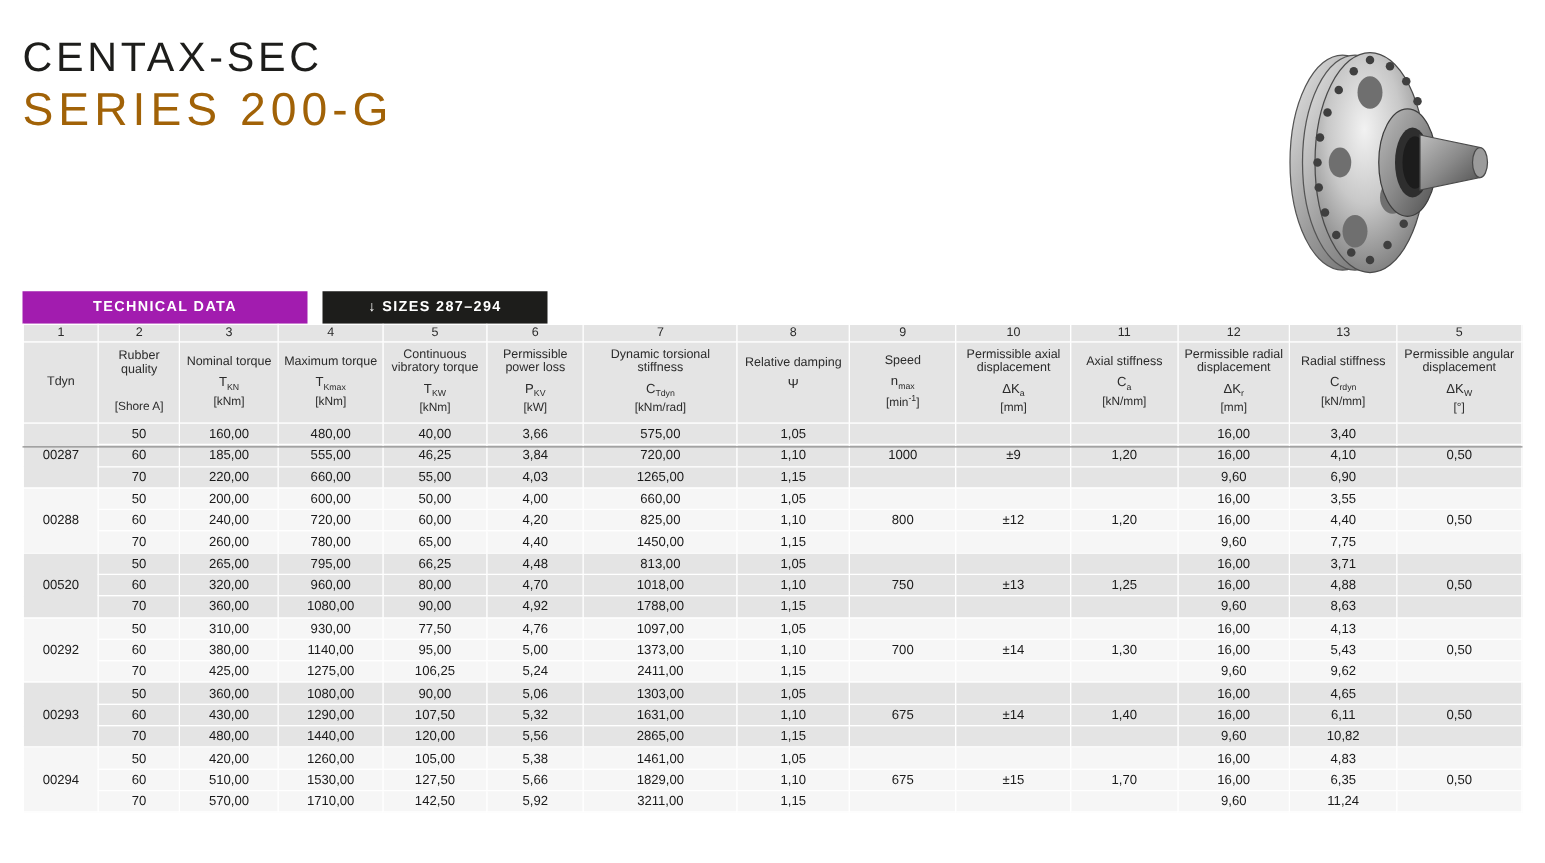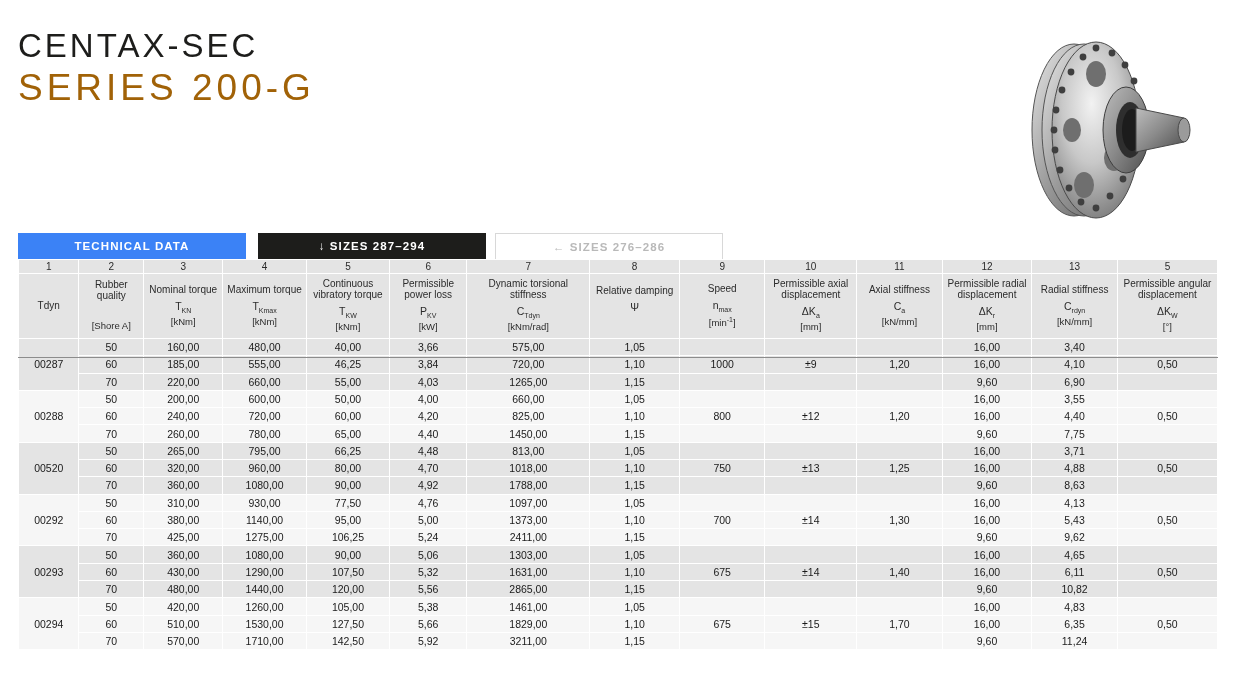--- a/index.html
+++ b/index.html
@@ -72,25 +72,25 @@
     top: 0;
     height: 26px;
     line-height: 26px;
     font-size: 11.5px;
     font-weight: bold;
     letter-spacing: 1.1px;
     text-align: center;
   }
   .tab-technical {
     left: 0; width: 228px;
-    background: #3b82f6;
+    background: #a21caf;
     color: #ffffff;
   }
   .tab-active {
-    left: 240px; width: 228px;
+    left: 240px; width: 180px;
     background: #1d1d1b;
     color: #ffffff;
   }
   .tab-inactive {
     left: 477px; width: 228px;
     background: #ffffff;
     color: #b9b9b9;
     border: 1px solid #d8d8d8;
     border-bottom: none;
   }
@@ -210,21 +210,20 @@
     <ellipse cx="152" cy="108" rx="14" ry="28" fill="#2e2e2e"></ellipse>
     <ellipse cx="154" cy="108" rx="10" ry="21" fill="#1c1c1c"></ellipse>
 
     <path d="M158 86 L206 96 L206 120 L158 130 Z" fill="url(#gHub)" stroke="#4a4a4a" stroke-width="1"></path>
     <ellipse cx="206" cy="108" rx="6" ry="12" fill="#9b9b9b" stroke="#4a4a4a" stroke-width="1"></ellipse>
   </svg>
 
   <div class="tabs">
     <div class="tab tab-technical">TECHNICAL DATA</div>
     <div class="tab tab-active">↓ SIZES 287–294</div>
-    <div class="tab tab-inactive">← SIZES 276–286</div>
   </div>
 
   <table class="data">
     <colgroup>
       <col style="width:58px">
         <col style="width:62px">
         <col style="width:76px">
         <col style="width:80px">
       <col style="width:80px">
         <col style="width:74px">

